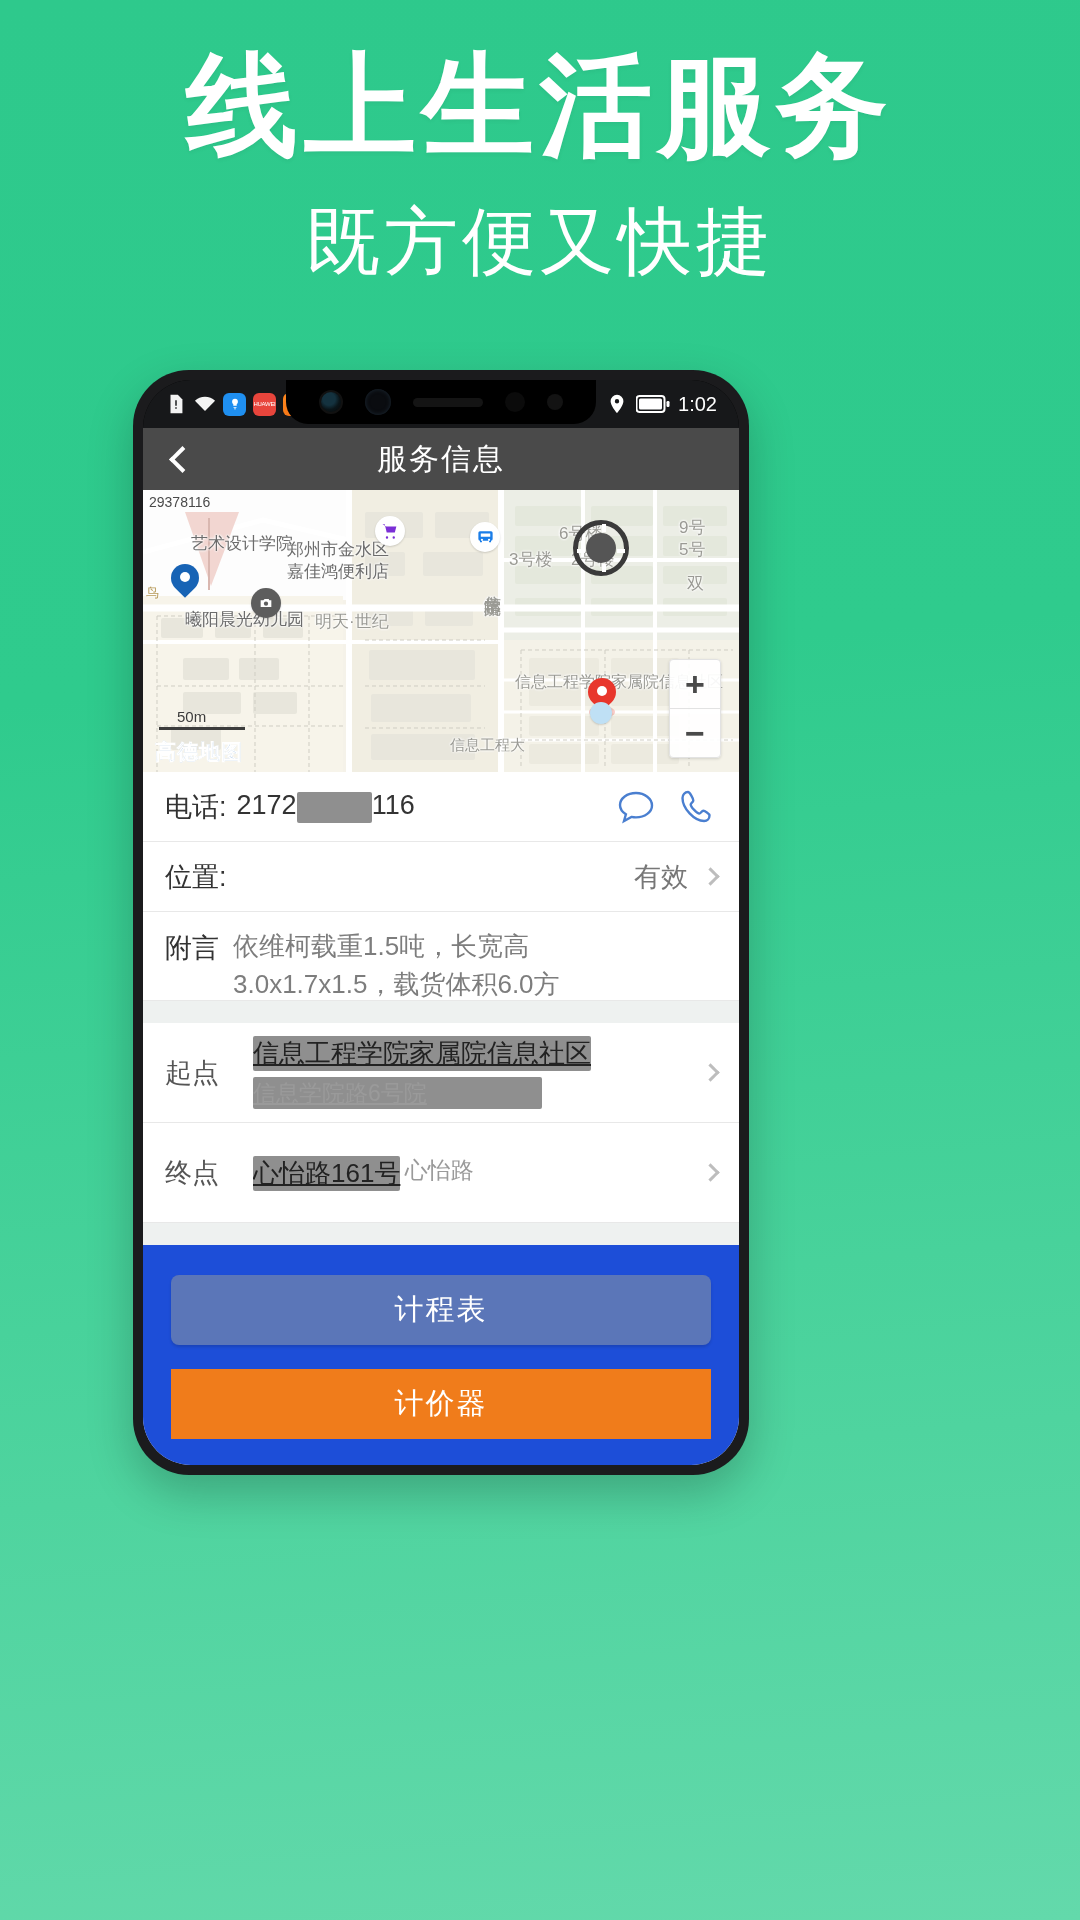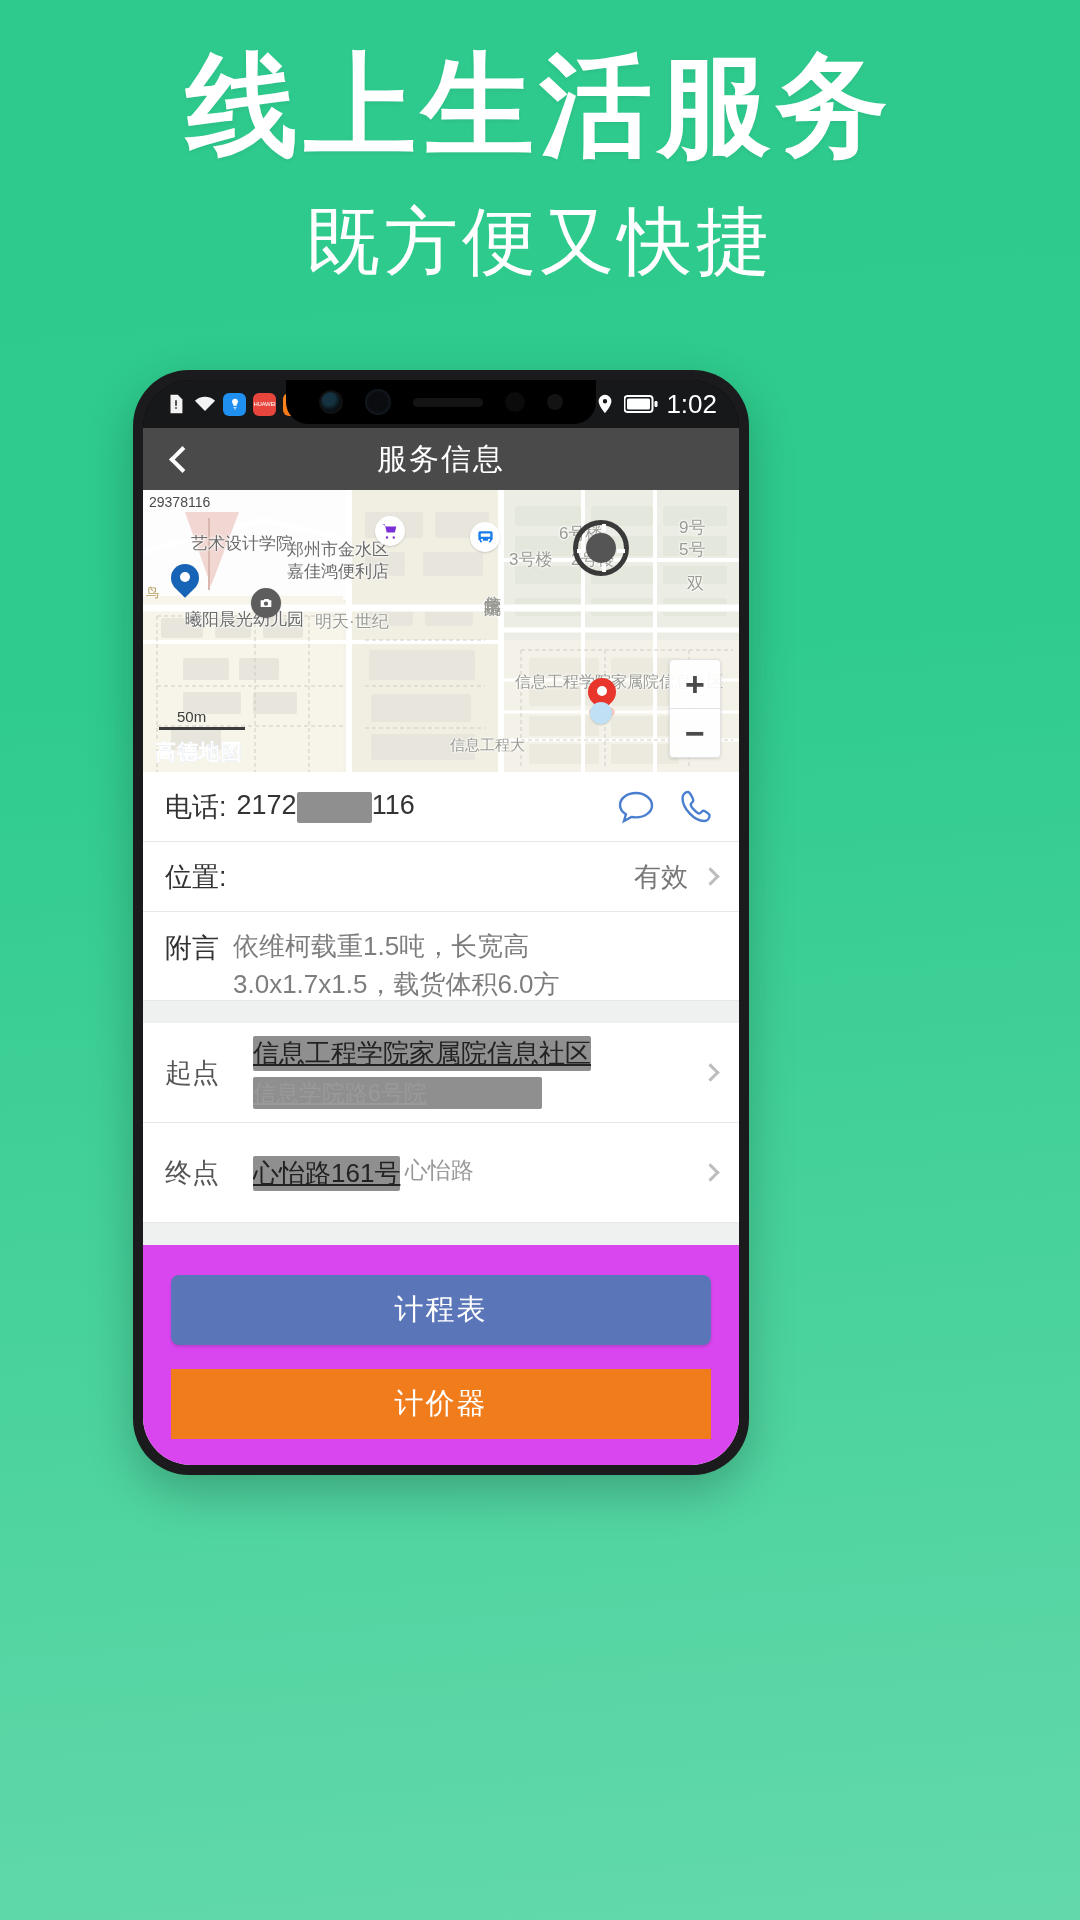--- a/index.html
+++ b/index.html
@@ -61,21 +61,21 @@
     position: relative;
     height: 48px;
     background: #17181a;
     display: flex;
     align-items: center;
     justify-content: space-between;
     padding: 0 22px;
     color: #fff;
   }
   .sb-left { display: flex; align-items: center; gap: 7px; }
-  .sb-right { display: flex; align-items: center; gap: 8px; font-size: 26px; }
+  .sb-right { display: flex; align-items: center; gap: 8px; font-size: 20px; }
   .sb-ico { width: 22px; height: 22px; display: block; }
   .sb-app { width: 23px; height: 23px; border-radius: 6px; display: flex; align-items: center; justify-content: center; font-size: 9px; color: #fff; overflow:hidden;}
   .app-blue { background: #1f8ff0; }
   .app-red  { background: #e8453c; font-size: 6px; letter-spacing:-0.3px;}
   .app-org  { background: linear-gradient(135deg,#ff8a1f,#f26a11); }
   .notch {
     position: absolute;
     left: 50%; top: 0;
     transform: translateX(-50%);
     width: 310px; height: 44px;
@@ -238,21 +238,21 @@
 
   .gap { height: 22px; background: #eef1f0; flex: none; }
 
   .row.point { align-items: center; padding-top: 14px; padding-bottom: 14px; min-height: 100px;}
   .pt-label { font-size: 27px; color: #555; white-space: nowrap; width: 74px; }
   .pt-body { flex: 1; margin-left: 14px; overflow: hidden; }
   .pt-main { font-size: 26px; color: #222; line-height: 1.35; white-space: nowrap; }
   .pt-sub { font-size: 23px; color: #9a9a9a; line-height: 1.4; margin-top: 6px; white-space: nowrap;}
 
   
-  .btn-area { padding: 30px 28px 26px; background: #d946ef; flex: none; }
+  .btn-area { padding: 30px 28px 26px; background: #1d4ed8; flex: none; }
   .btn {
     display: flex; align-items: center; justify-content: center;
     height: 70px;
     font-size: 29px;
     color: #fff;
     letter-spacing: 2px;
   }
   .btn-primary { background: #5b76b8; border-radius: 8px; box-shadow: 0 2px 3px rgba(0,0,0,0.14); }
   .btn-orange { background: #f07c1b; margin-top: 24px; }
 </style>

